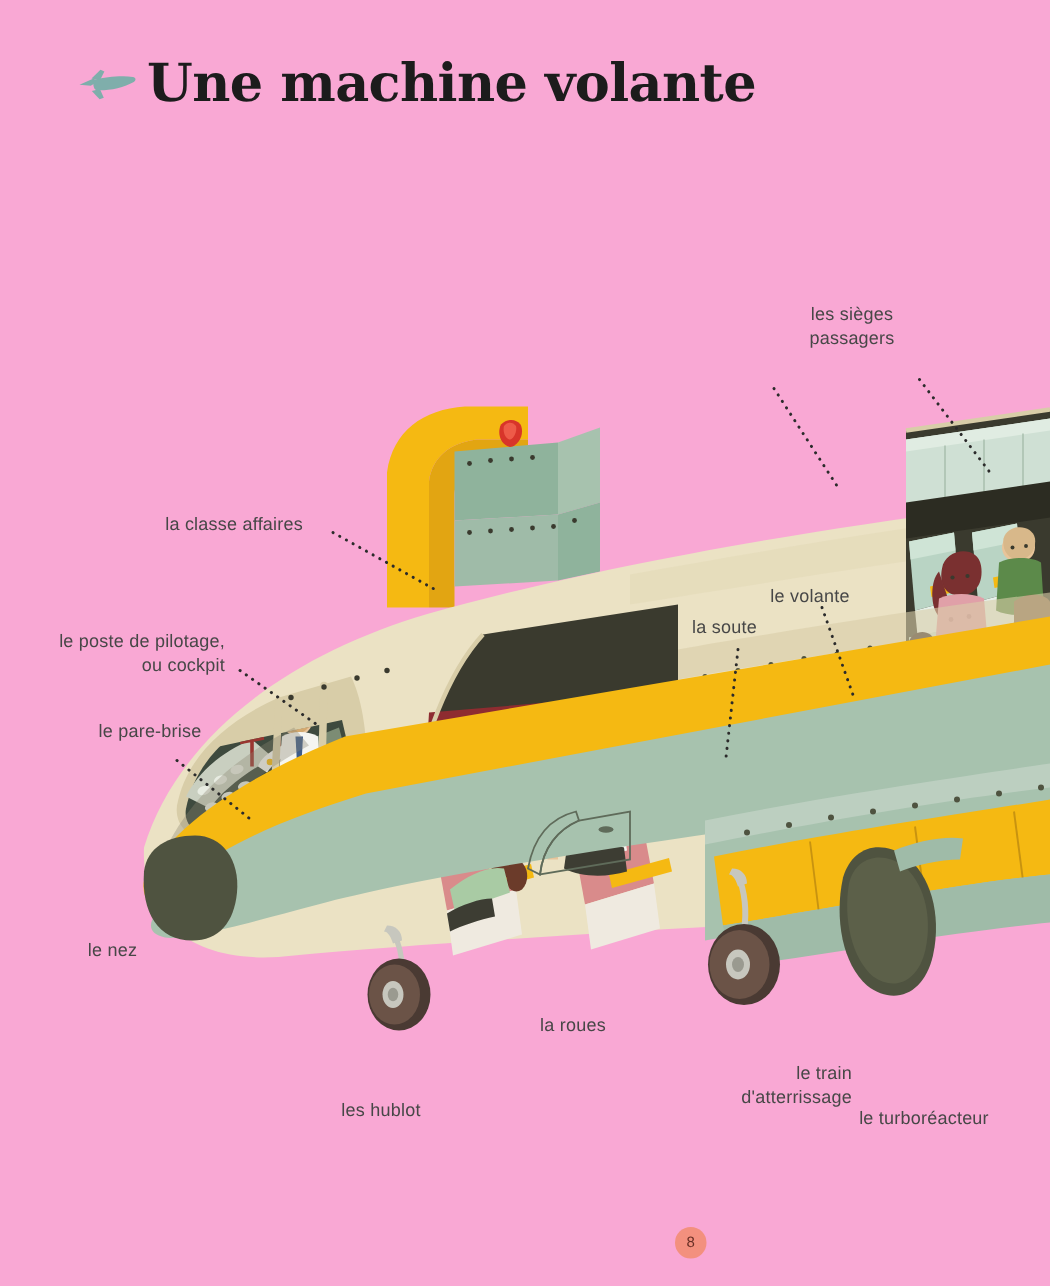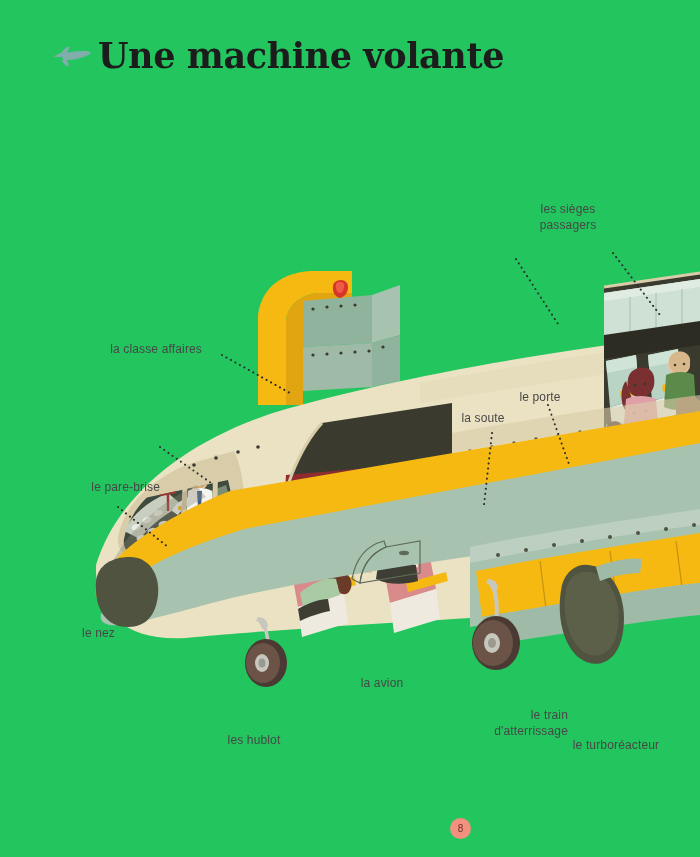--- a/index.html
+++ b/index.html
@@ -3,21 +3,21 @@
 <meta charset="utf-8">
 <style>
   html,body{margin:0;padding:0;}
   body{
     width:700px;height:857px;
     background:#FFFFFF;
     font-family:"Liberation Sans", sans-serif;
     overflow:hidden;
     position:relative;
   }
-  #page{position:relative;width:700px;height:857px;overflow:hidden;background:#22c55e;}
+  #page{position:relative;width:700px;height:857px;overflow:hidden;background:#f9a8d4;}
 
   
   .header{position:absolute;left:50px;top:38px;width:600px;}
   .title-row{display:flex;align-items:center;gap:6px;}
   .plane-icon{width:42px;height:34px;flex:0 0 auto;}
   .title{
     font-family:"DejaVu Serif", serif;
     font-weight:bold;
     font-size:35px;
     letter-spacing:-0.4px;
@@ -44,21 +44,21 @@
     position:absolute;
     font-family:"Liberation Sans", sans-serif;
     font-size:12px;
     color:#474747;
     line-height:1.32;
     white-space:pre-line;
     letter-spacing:0.15px;
   }
   .label.r{text-align:right;}
   .label.c{text-align:center;}
-  .label.l{text-align:right;}
+  .label.l{text-align:center;}
 
   
   .pagenum{
     position:absolute;left:450px;top:818px;
     width:21px;height:21px;border-radius:50%;
     background:#F3907E;
     color:#6A3026;
     font-family:"Liberation Sans", sans-serif;
     font-size:10px;
     display:flex;align-items:center;justify-content:center;
@@ -529,30 +529,32 @@
       </g>
     </svg>
   </div>
 
   <div class="label c" style="left:508px;top:202px;width:120px;">les sièges
 passagers</div>
 
 
   <div class="label r" style="left:50px;top:342px;width:152px;">la classe affaires</div>
 
-  <div class="label c" style="left:500px;top:390px;width:80px;">le porte</div>
+  <div class="label c" style="left:500px;top:390px;width:80px;">le volante</div>
 
   <div class="label c" style="left:445px;top:411px;width:76px;">la soute</div>
 
+  <div class="label r" style="left:14px;top:420px;width:136px;">le poste de pilotage,
+ou cockpit</div>
 
   <div class="label l" style="left:40px;top:480px;width:120px;">le pare-brise</div>
 
   <div class="label l" style="left:35px;top:626px;width:80px;">le nez</div>
 
-  <div class="label c" style="left:340px;top:676px;width:84px;">la avion</div>
+  <div class="label c" style="left:340px;top:676px;width:84px;">la roues</div>
 
   <div class="label c" style="left:212px;top:733px;width:84px;">les hublot</div>
 
   <div class="label c" style="left:452px;top:708px;width:116px;text-align:right;">le train
 d'atterrissage</div>
 
   <div class="label c" style="left:548px;top:738px;width:136px;">le turboréacteur</div>
 
   <div class="pagenum">8</div>
 

